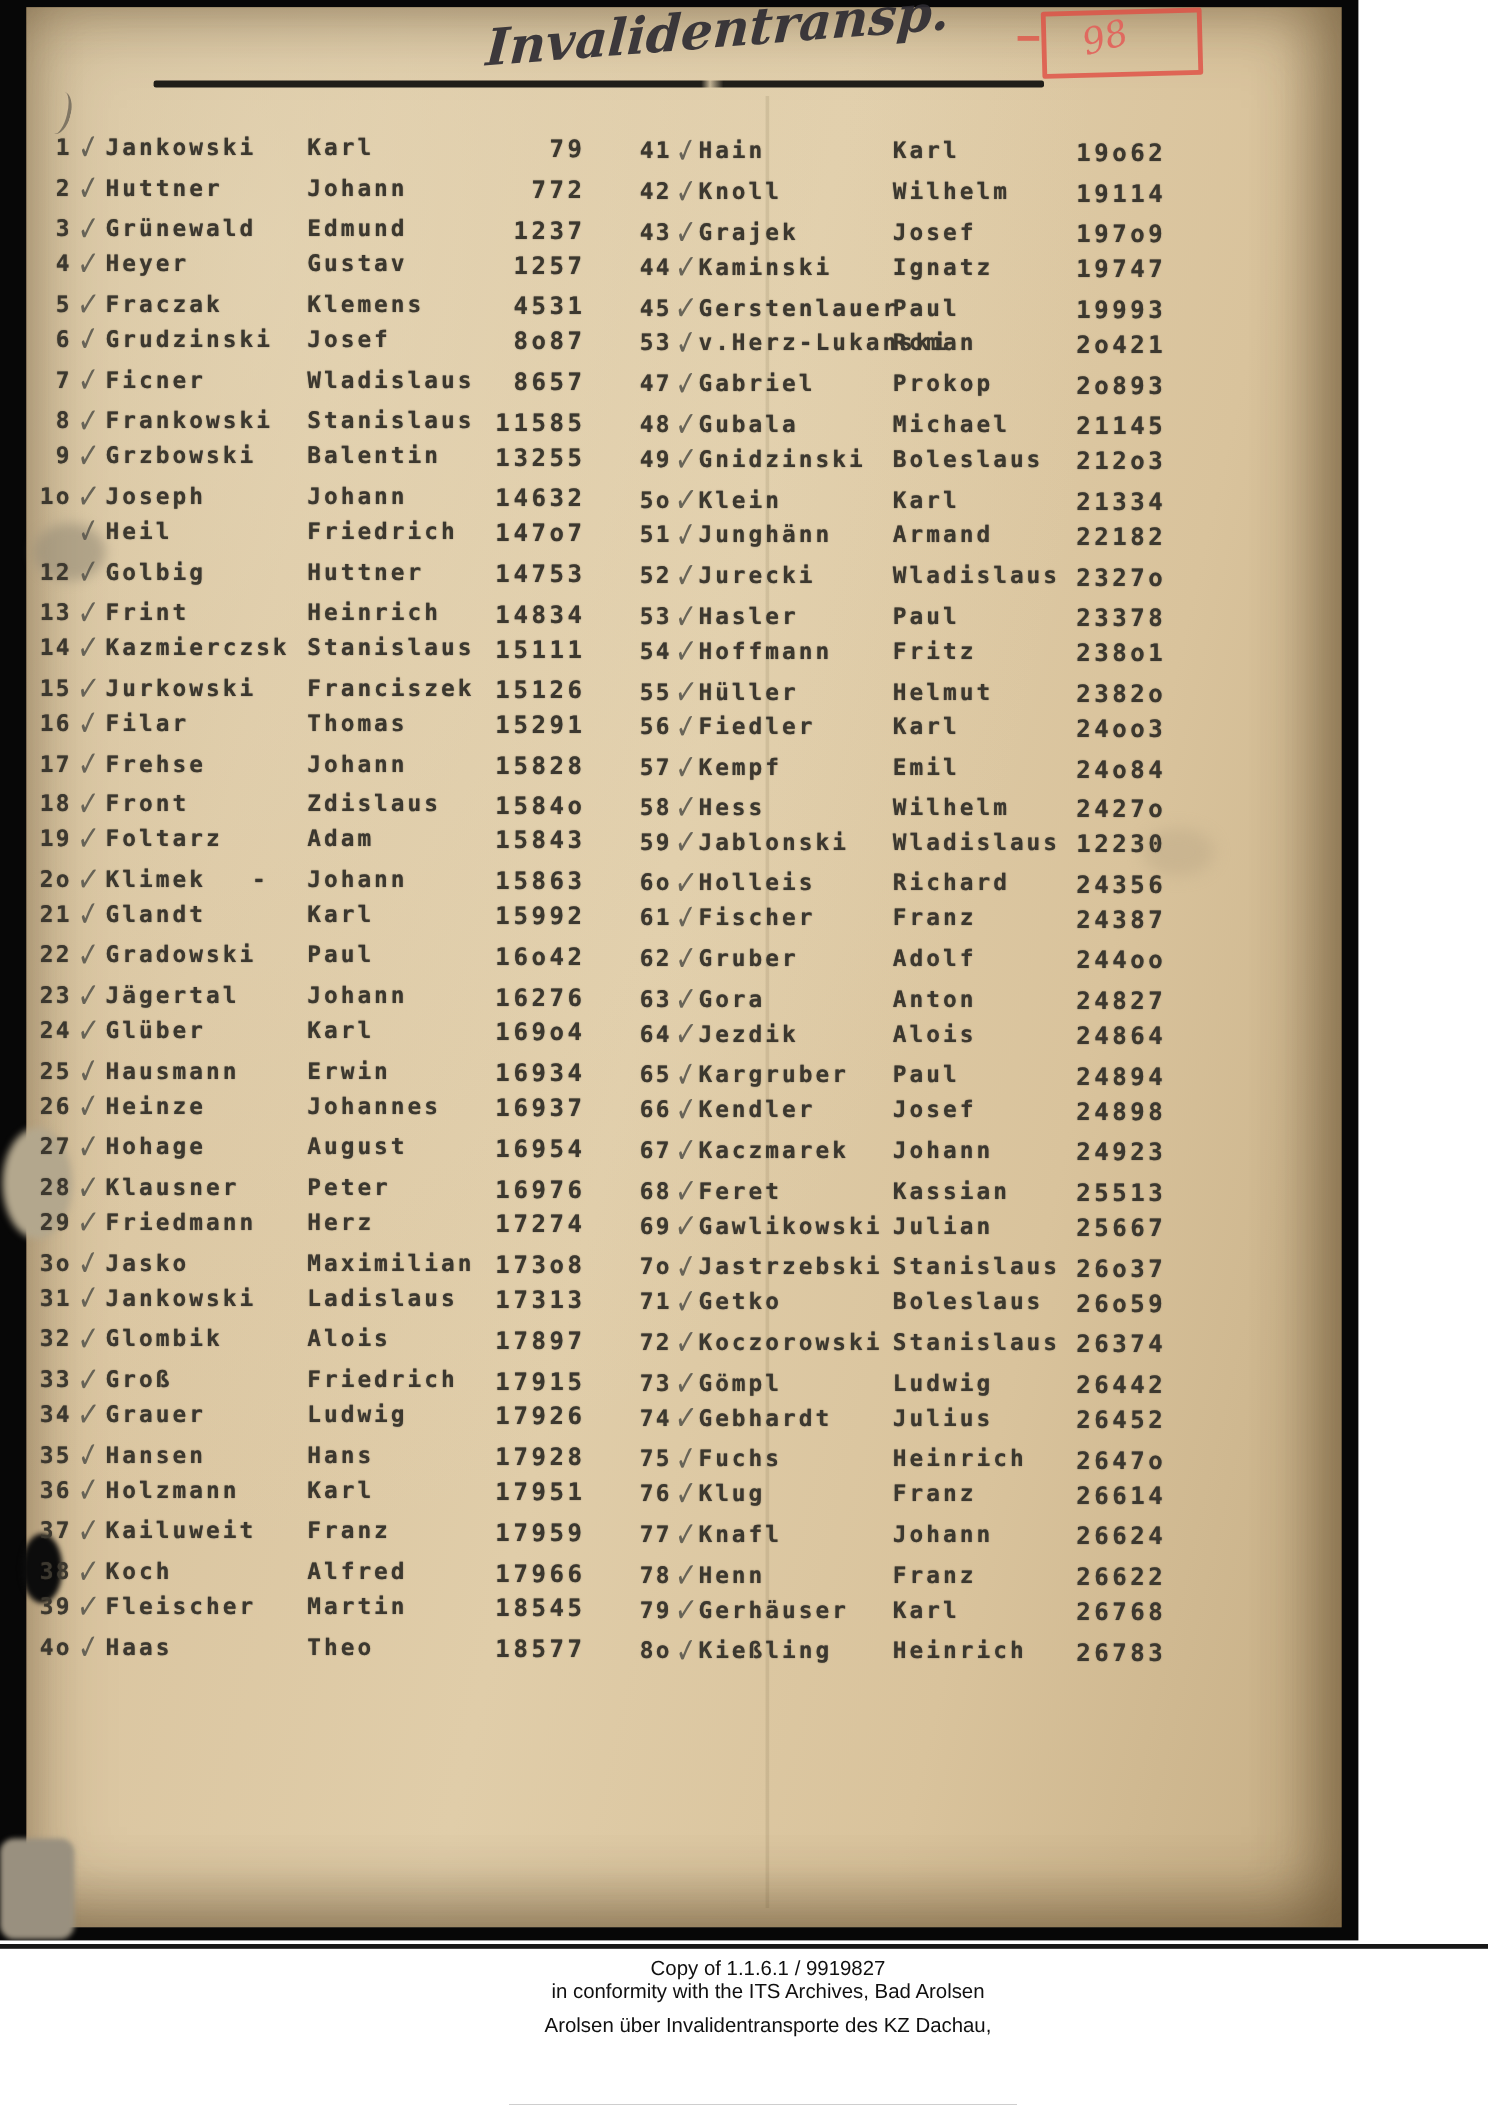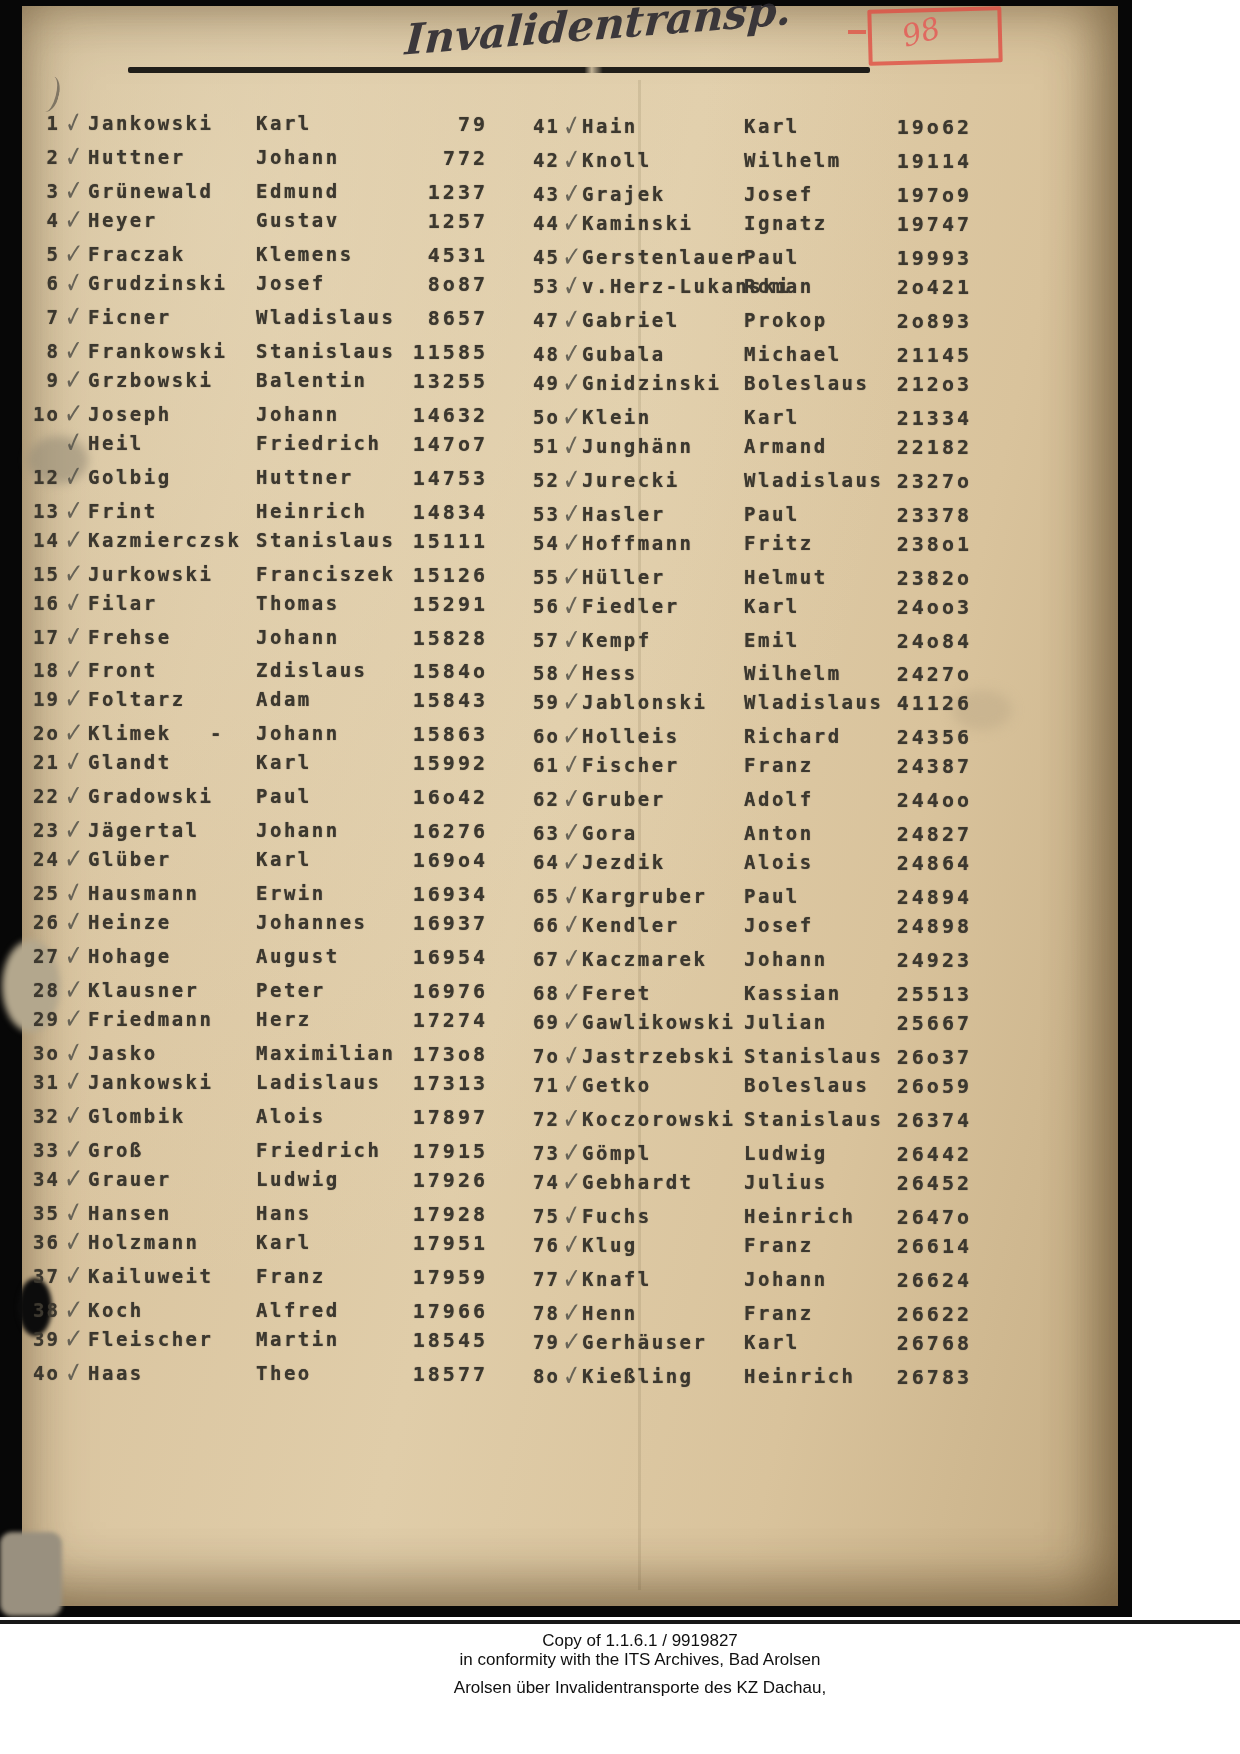--- a/index.html
+++ b/index.html
@@ -513,21 +513,21 @@
         <span class="chk" style="transform: rotate(0.5deg) scale(1, 1.35);">✓</span>
         <span class="sur">Hess</span>
         <span class="fn">Wilhelm</span>
         <span class="pn">2427o</span>
       </div>
       <div class="row" style="top: 691.46px;">
         <span class="num">59</span>
         <span class="chk" style="transform: rotate(3deg) scale(1, 1.35);">✓</span>
         <span class="sur">Jablonski</span>
         <span class="fn">Wladislaus</span>
-        <span class="pn">41126</span>
+        <span class="pn">12230</span>
       </div>
       <div class="row" style="top: 725.43px;">
         <span class="num">6o</span>
         <span class="chk" style="transform: rotate(5.5deg) scale(1, 1.35);">✓</span>
         <span class="sur">Holleis</span>
         <span class="fn">Richard</span>
         <span class="pn">24356</span>
       </div>
       <div class="row" style="top: 754.4px;">
         <span class="num">61</span>

